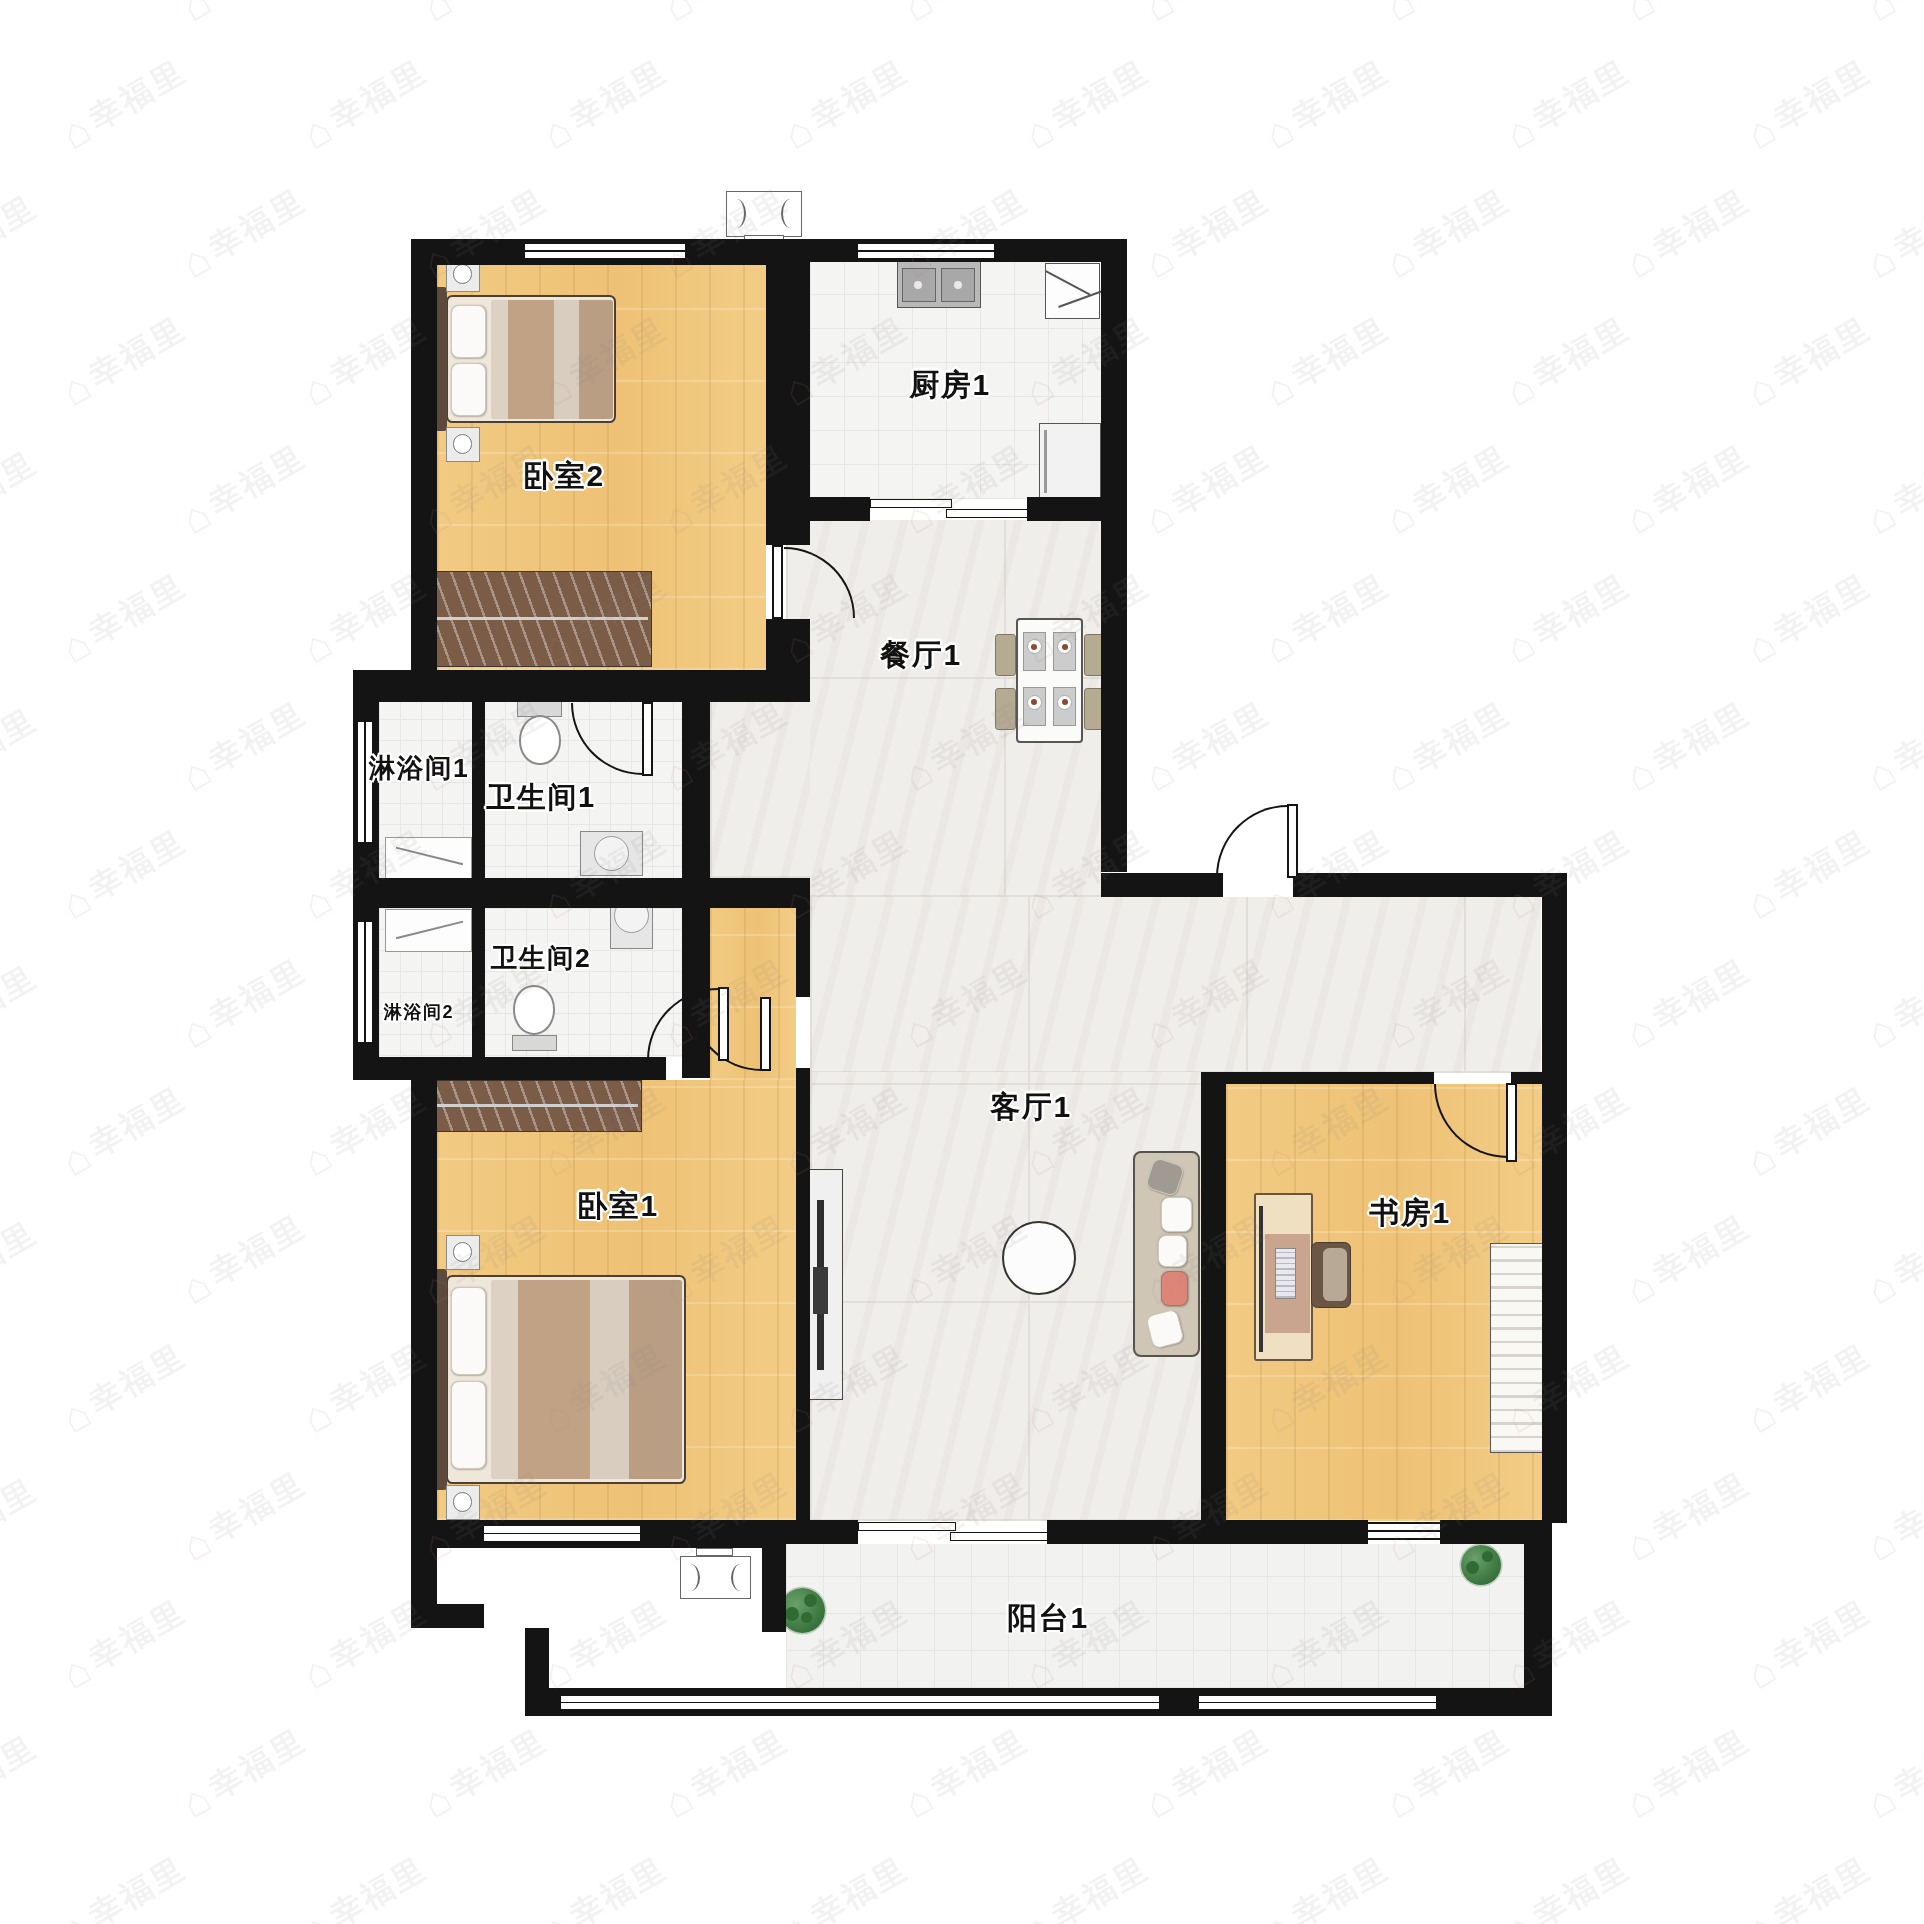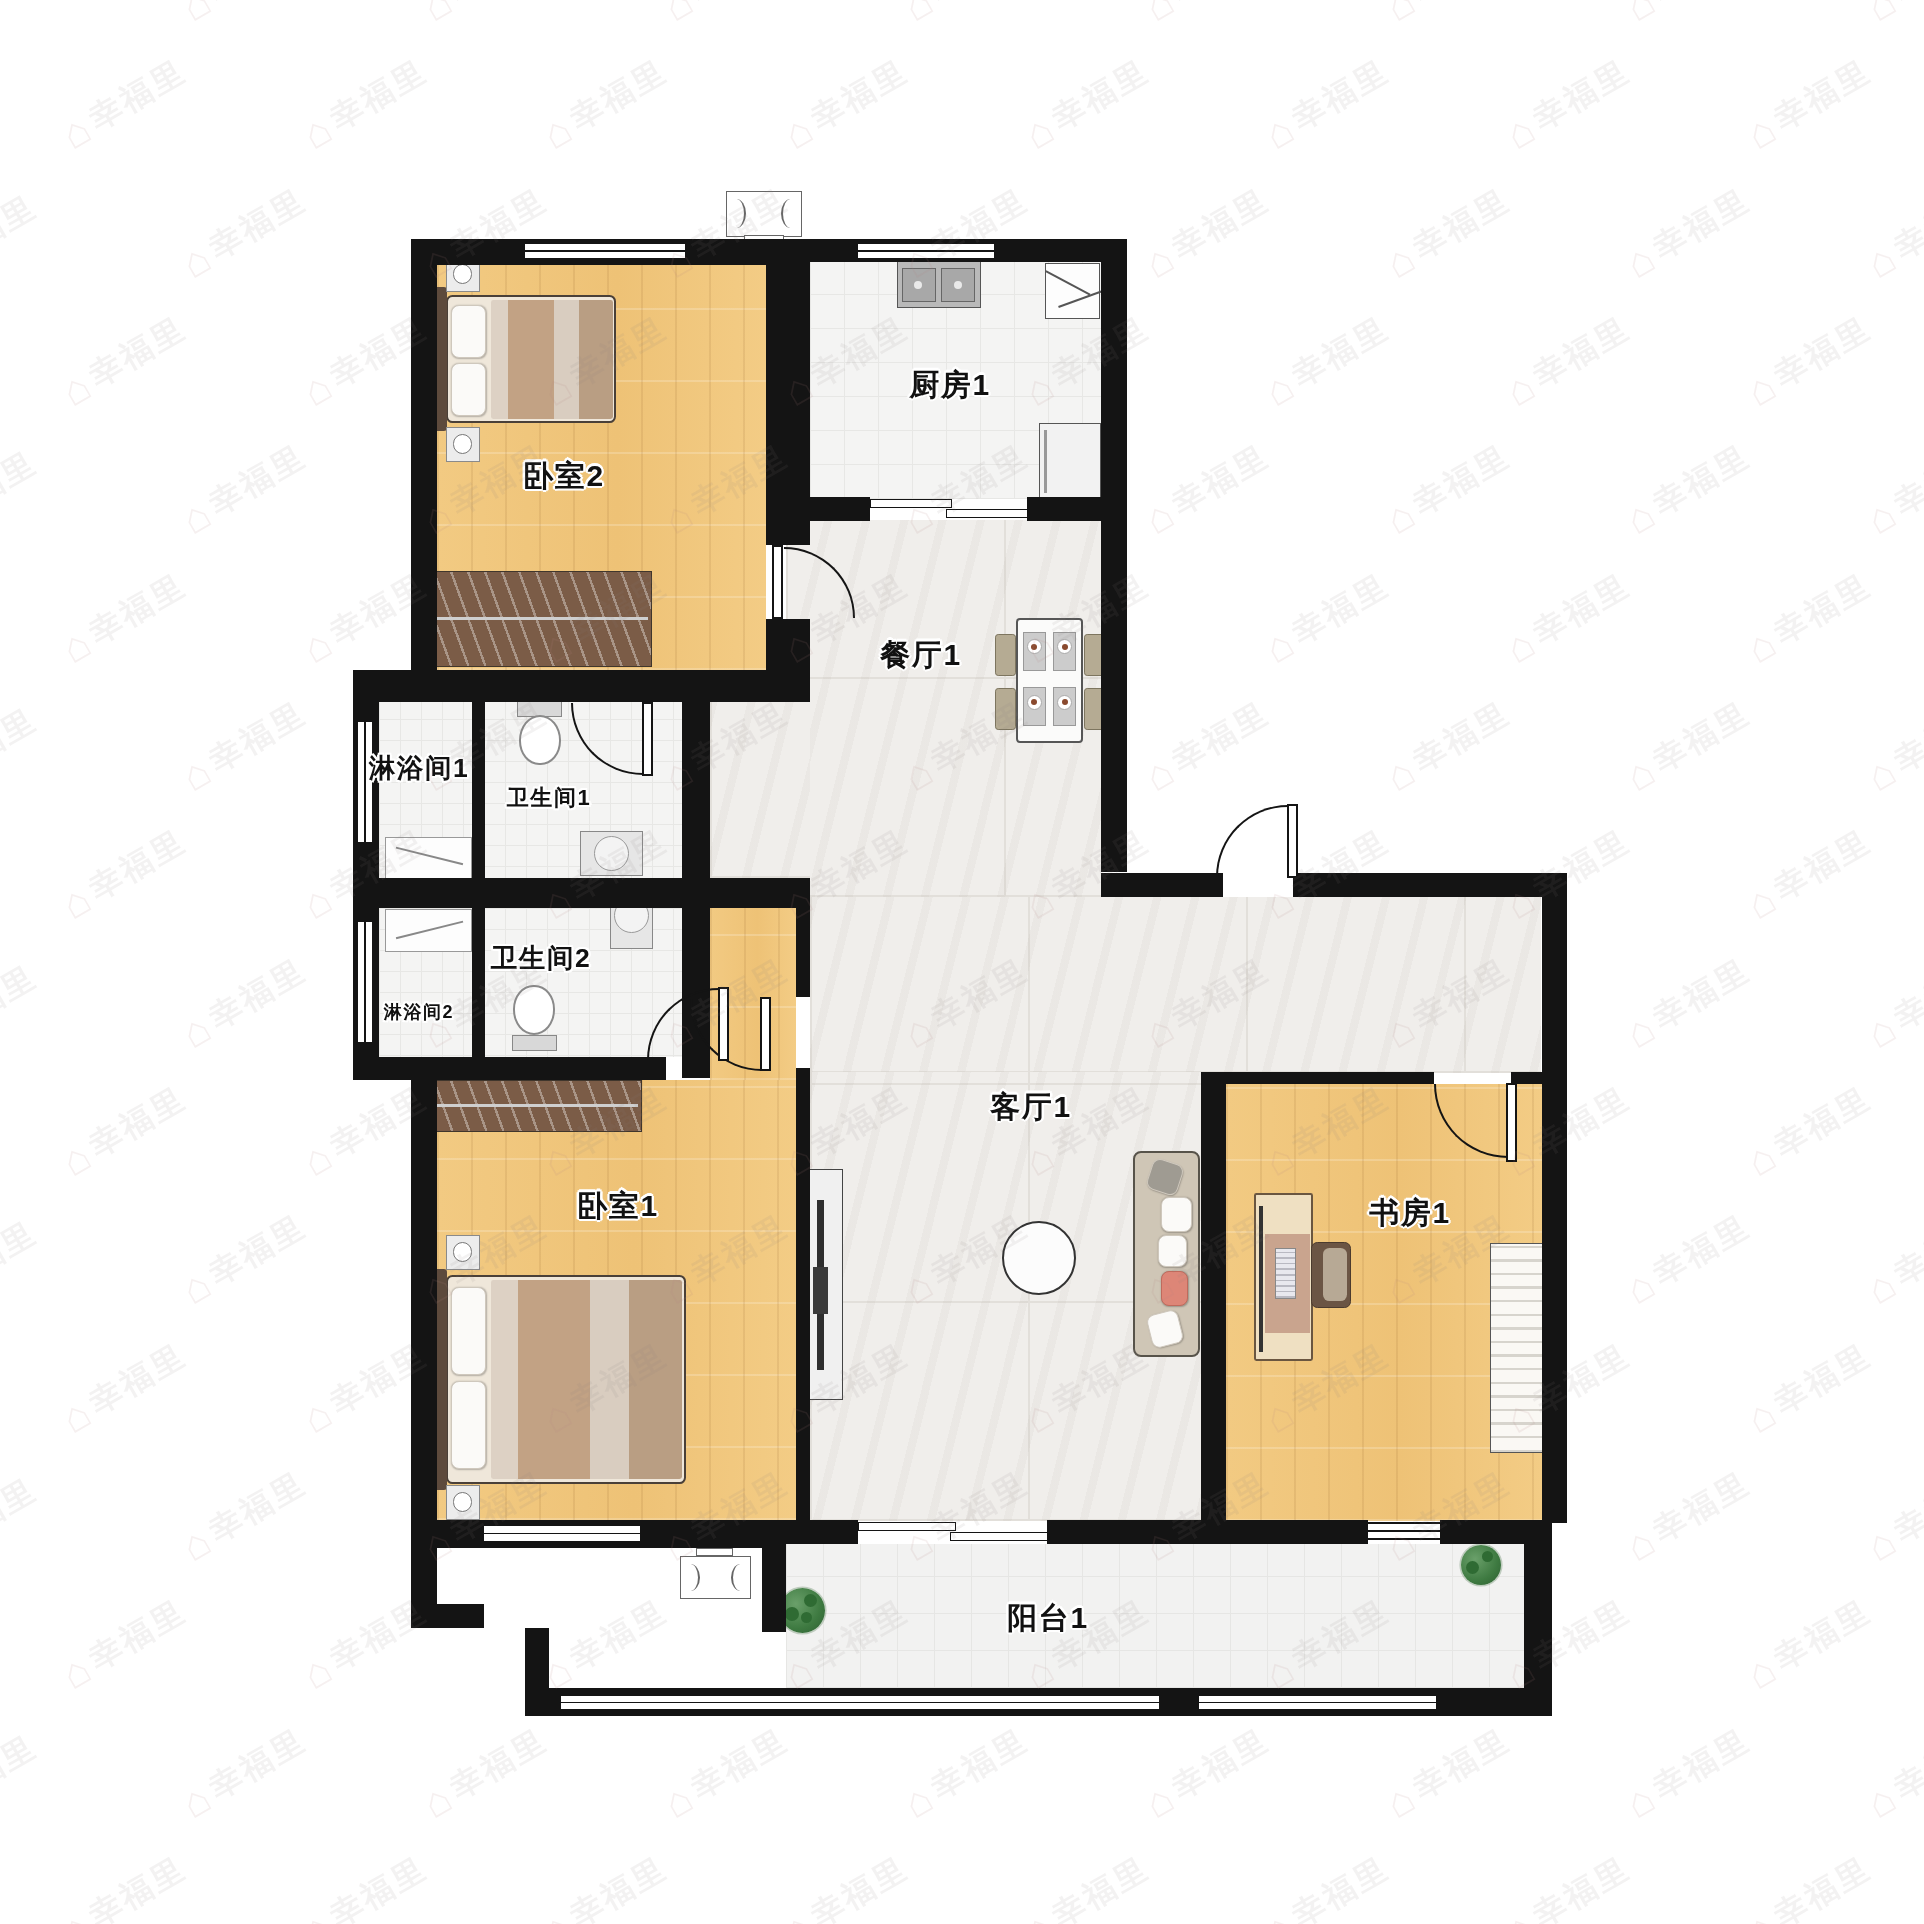--- a/index.html
+++ b/index.html
@@ -247,21 +247,21 @@
 <div class="leaf" style="left:1287px;top:804px;width:11.2px;height:74px;"></div>
 <div class="arc arc-nw" style="left:1216px;top:805px;width:72px;height:72px;"></div>
 
 <div class="leaf" style="left:1506px;top:1083px;width:11.2px;height:79px;"></div>
 <div class="arc arc-sw" style="left:1434px;top:1084px;width:74px;height:74px;"></div>
 
 <div class="room-label" style="left:564px;top:476px;">卧室2</div>
 <div class="room-label" style="left:950px;top:385px;">厨房1</div>
 <div class="room-label" style="left:921px;top:655px;">餐厅1</div>
 <div class="room-label" style="left:419px;top:768px;font-size:26.5px;">淋浴间1</div>
-<div class="room-label" style="left:541px;top:798px;font-size:22px;margin-left:8px;">卫生间1</div>
+<div class="room-label" style="left:541px;top:798px;font-size:29px;">卫生间1</div>
 <div class="room-label" style="left:541px;top:958px;font-size:26.5px;">卫生间2</div>
 <div class="room-label" style="left:419px;top:1012px;font-size:18px;">淋浴间2</div>
 <div class="room-label" style="left:618px;top:1206px;">卧室1</div>
 <div class="room-label" style="left:1031px;top:1107px;">客厅1</div>
 <div class="room-label" style="left:1410px;top:1213px;">书房1</div>
 <div class="room-label" style="left:1048px;top:1618px;">阳台1</div>
 
 <div id="wm-layer">
     <div class="wm" style="left: -64px; top: -48px;">幸福里</div>
     <div class="wm" style="left: 176px; top: -48px;"><span class="wm-ic">⌂</span>幸福里</div>

